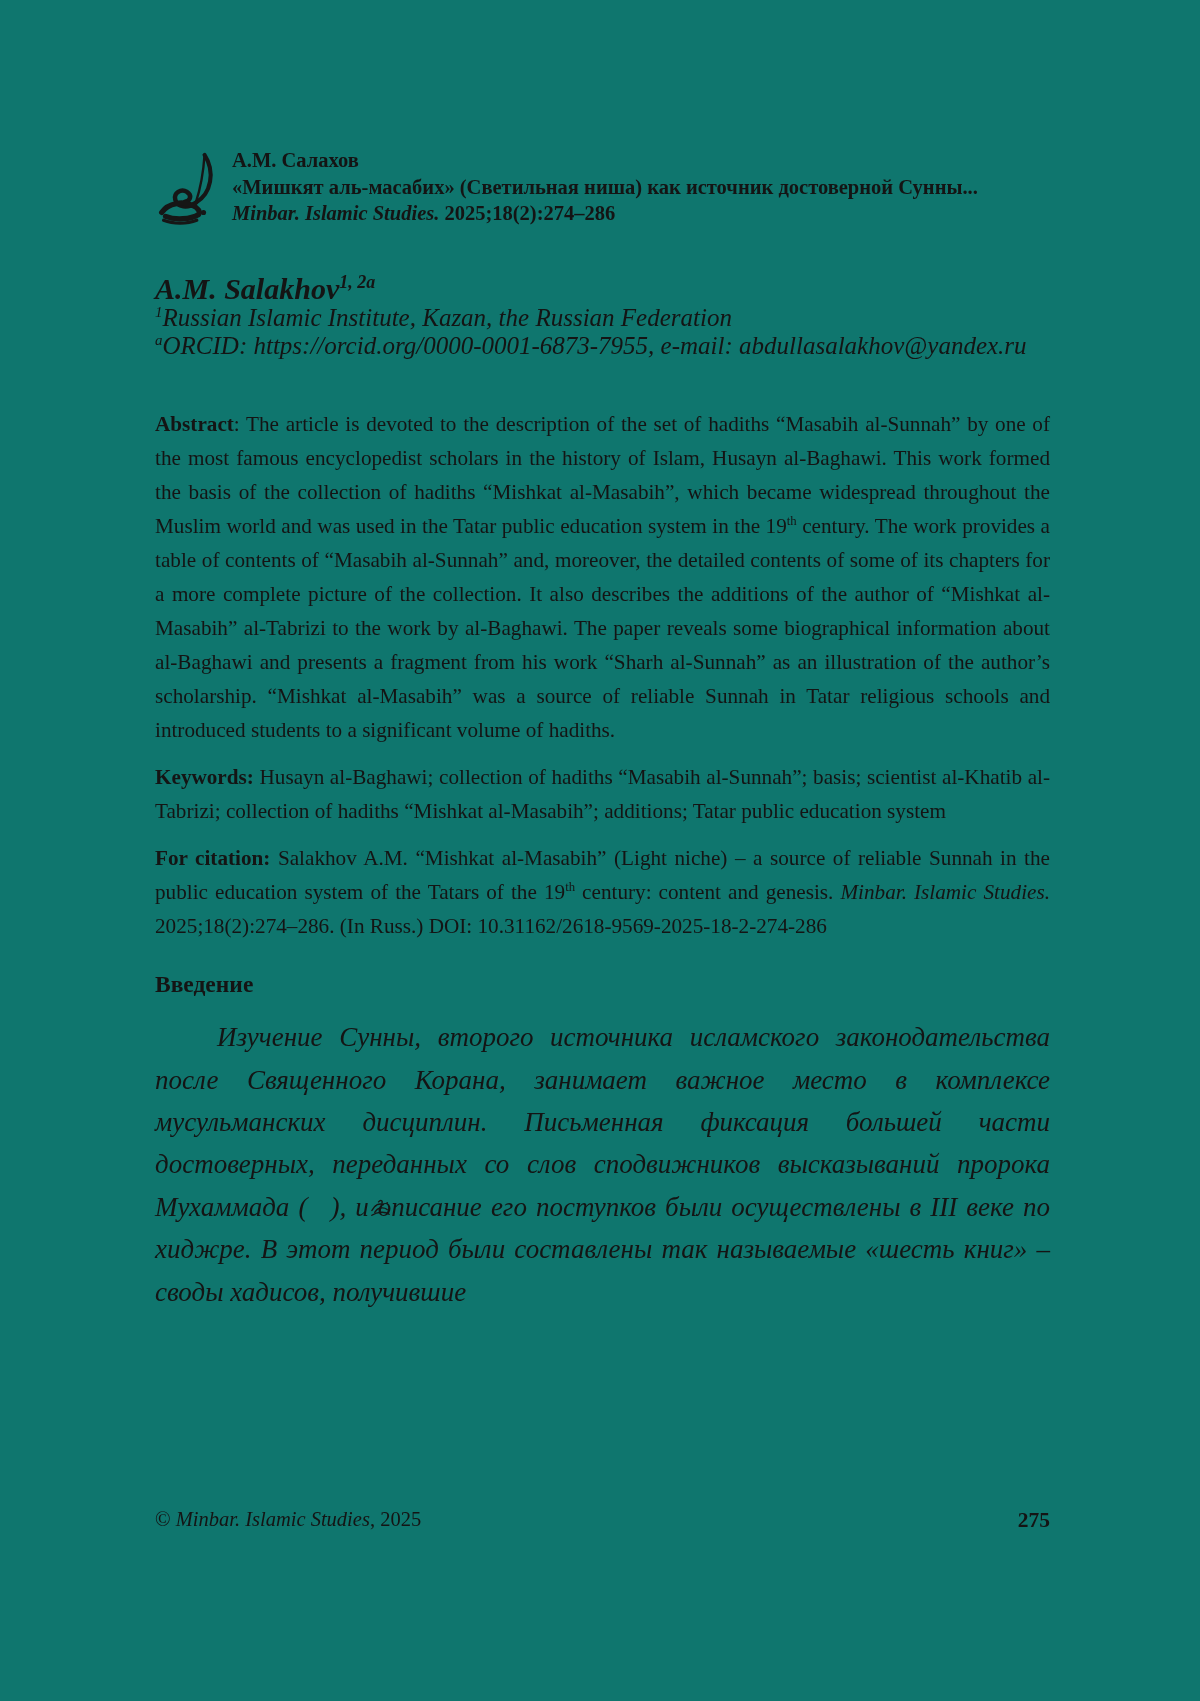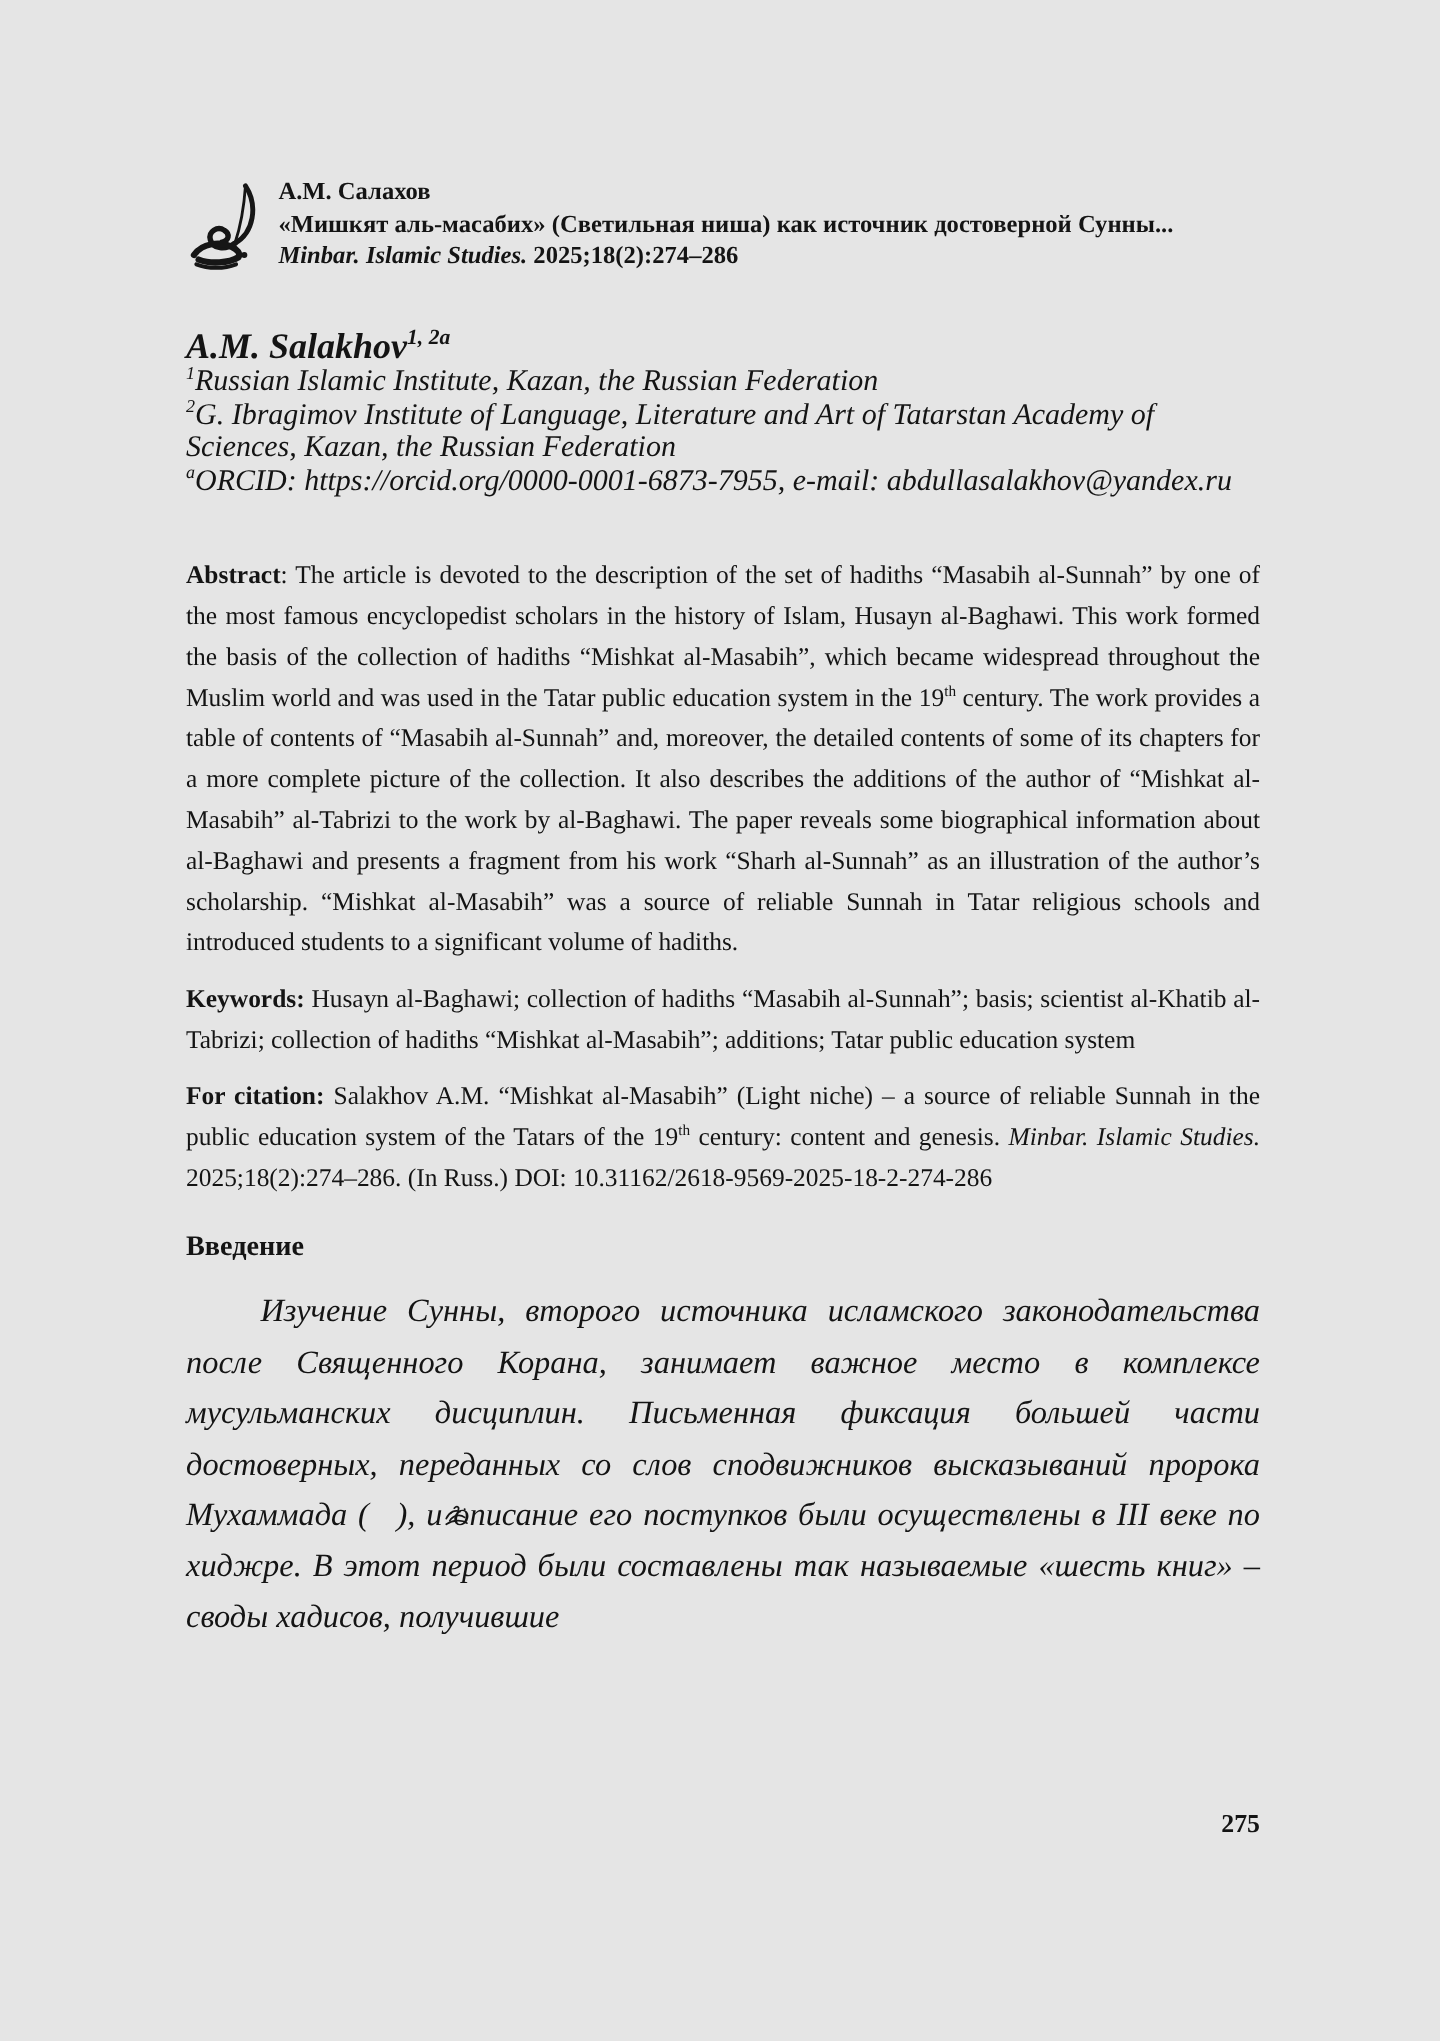--- a/index.html
+++ b/index.html
@@ -2,21 +2,21 @@
 <html><head>
 <meta charset="utf-8">
 <style>
   * { margin: 0; padding: 0; box-sizing: border-box; }
   html, body { background: #ffffff; }
   .page {
     position: relative;
     width: 1200px;
     height: 1701px;
     margin: 0 auto;
-    background: #e5e5e5;
+    background: #0f766e;
     color: #141414;
     font-family: "Liberation Serif", serif;
     padding: 146px 150px 0 155px;
     overflow: hidden;
   }
   
   .header { display: flex; align-items: flex-start; }
   .logo-box { width: 64px; height: 78px; flex: 0 0 auto; margin-top: 6px; }
   .logo-box svg { width: 100%; height: 100%; }
   .header-text {
@@ -99,37 +99,37 @@
       <div>А.М. Салахов</div>
       <div>«Мишкят аль-масабих» (Светильная ниша) как источник достоверной Сунны...</div>
       <div><span class="hdr-journal-italic">Minbar. Islamic Studies.</span><span> 2025;18(2):274–286</span></div>
     </div>
   </div>
 
 
   <div class="authors">
     <div class="author-name"><span>A.M. Salakhov</span><sup class="sup">1, 2a</sup></div>
     <div class="affil"><sup class="sup">1</sup><span>Russian Islamic Institute, Kazan, the Russian Federation</span></div>
-    <div class="affil"><sup class="sup">2</sup><span>G. Ibragimov Institute of Language, Literature and Art of Tatarstan Academy of Sciences, Kazan, the Russian Federation</span></div>
     <div class="affil"><sup class="sup">a</sup><span>ORCID: https://orcid.org/0000-0001-6873-7955, e-mail: abdullasalakhov@yandex.ru</span></div>
   </div>
 
   <p class="meta-para abstract"><span class="lead">Abstract</span><span>: The article is devoted to the description of the set of hadiths “Masabih al-Sunnah” by one of the most famous encyclopedist scholars in the history of Islam, Husayn al-Baghawi. This work formed the basis of the collection of hadiths “Mishkat al-Masabih”, which became widespread throughout the Muslim world and was used in the Tatar public education system in the 19</span><sup class="sup">th</sup><span> century. The work provides a table of contents of “Masabih al-Sunnah” and, moreover, the detailed contents of some of its chapters for a more complete picture of the collection. It also describes the additions of the author of “Mishkat al-Masabih” al-Tabrizi to the work by al-Baghawi. The paper reveals some biographical information about al-Baghawi and presents a fragment from his work “Sharh al-Sunnah” as an illustration of the author’s scholarship. “Mishkat al-Masabih” was a source of reliable Sunnah in Tatar religious schools and introduced students to a significant volume of hadiths.</span></p>
 
   <p class="meta-para"><span class="lead">Keywords:</span><span> Husayn al-Baghawi; collection of hadiths “Masabih al-Sunnah”; basis; scientist al-Khatib al-Tabrizi; collection of hadiths “Mishkat al-Masabih”; additions; Tatar public education system</span></p>
 
   <p class="meta-para"><span class="lead">For citation:</span><span> Salakhov A.M. “Mishkat al-Masabih” (Light niche) – a source of reliable Sunnah in the public education system of the Tatars of the 19</span><sup class="sup">th</sup><span> century: content and genesis. </span><span class="hdr-journal-italic">Minbar. Islamic Studies.</span><span> 2025;18(2):274–286. (In Russ.) DOI: 10.31162/2618-9569-2025-18-2-274-286</span></p>
 
   <h2 class="intro-heading">Введение</h2>
   <p class="intro-para"><span>Изучение Сунны, второго источника исламского законодательства после Священного Корана, занимает важное место в комплексе мусульманских дисциплин. Письменная фиксация большей части достоверных, переданных со слов сподвижников высказываний пророка Мухаммада (</span><span class="pbuh-icon"><svg viewBox="0 0 24 22" xmlns="http://www.w3.org/2000/svg" fill="none" stroke="#161616" stroke-width="1.5" stroke-linecap="round">
           <path d="M3,13 C6,7 11,5 15,7"></path>
           <path d="M6,15 C9,10 15,9 19,12"></path>
           <path d="M3,18 C9,14 17,14 21,17"></path>
           <path d="M10,4 C12,1.5 14.5,2.5 13.5,5.5"></path>
           <circle cx="19" cy="5" r="0.9" fill="#161616" stroke="none"></circle>
           <circle cx="7" cy="8" r="0.8" fill="#161616" stroke="none"></circle>
         </svg></span><span>), и описание его поступков были осуществлены в III веке по хиджре. В этот период были составлены так называемые «шесть книг» – своды хадисов, получившие</span></p>
 
   <div class="footer">
+    <div><span>© </span><span class="footer-italic">Minbar. Islamic Studies</span><span>, 2025</span></div>
     <div class="page-num">275</div>
   </div>
 
 </div>
 
 </body></html>

